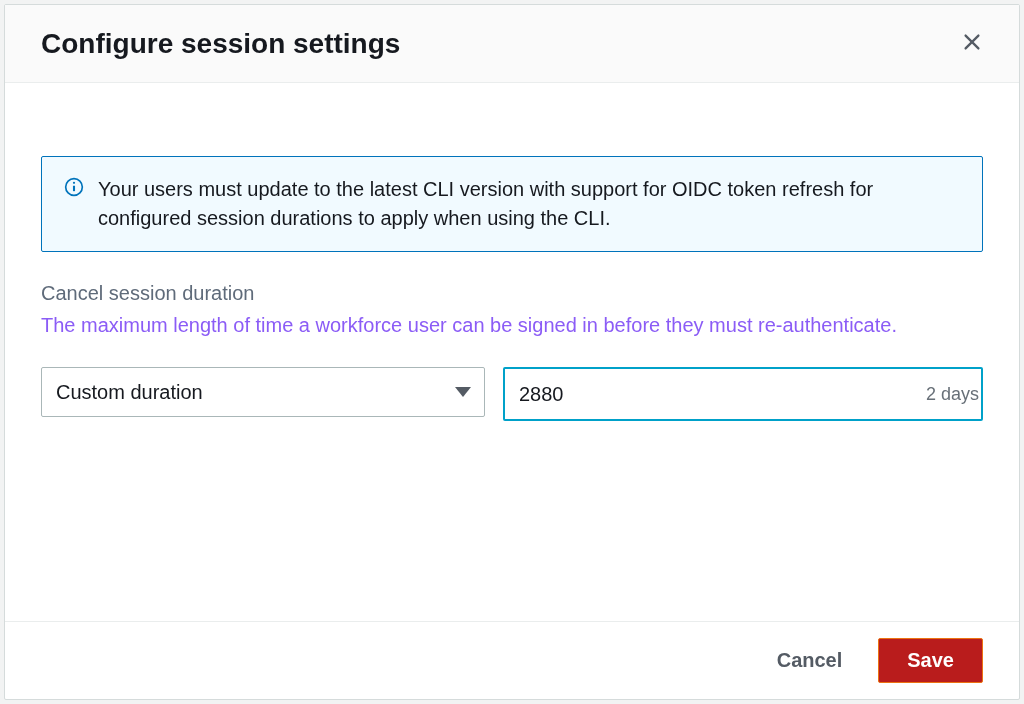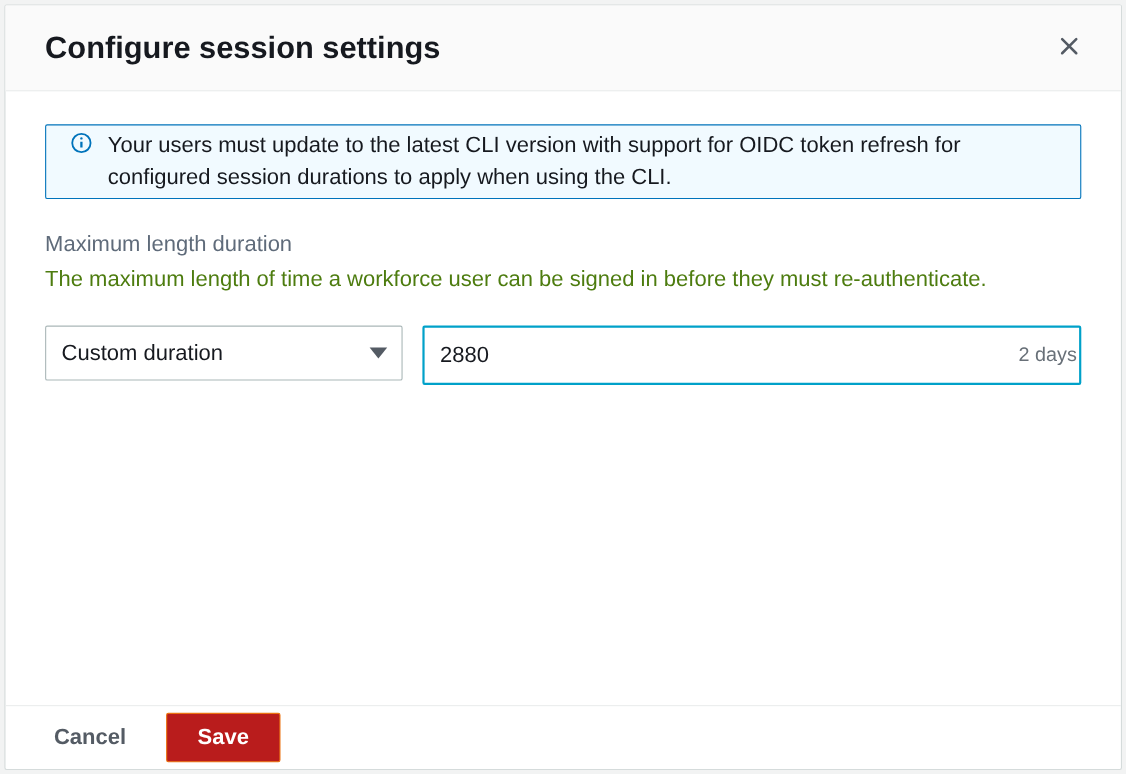--- a/index.html
+++ b/index.html
@@ -16,20 +16,21 @@
     }
     .modal {
       background: #ffffff;
       border: 1px solid #d5dbdb;
       border-radius: 2px;
       margin: 4px;
       width: 1016px;
       height: 696px;
       display: flex;
       flex-direction: column;
+      gap: 43px;
     }
     .modal-header {
       display: flex;
       align-items: center;
       justify-content: space-between;
       padding: 20px 30px 20px 36px;
       border-bottom: 1px solid #eaeded;
       background: #fafafa;
     }
     .modal-title {
@@ -49,21 +50,21 @@
       height: 22px;
     }
     .modal-body {
       padding: 30px 36px 20px 36px;
       flex: 1;
     }
     .info-banner {
       border: 1px solid #0073bb;
       background: #f1faff;
       border-radius: 2px;
-      padding: 4px 22px;
+      padding: 18px 22px;
       display: flex;
       align-items: flex-start;
       gap: 14px;
       margin-bottom: 30px;
     }
     .info-icon {
       flex-shrink: 0;
       color: #0073bb;
       margin-top: 2px;
     }
@@ -76,32 +77,32 @@
       line-height: 1.45;
       color: #16191f;
     }
     .field-label {
       font-size: 20px;
       color: #5f6b7a;
       margin-bottom: 6px;
     }
     .field-desc {
       font-size: 20px;
-      color: #4d7c0f;
+      color: #8b5cf6;
       line-height: 1.4;
       margin-bottom: 28px;
     }
     .input-row {
       display: flex;
       gap: 18px;
       align-items: flex-start;
     }
     .select-wrap {
       position: relative;
-      width: 325px;
+      width: 444px;
     }
     .select-box {
       width: 100%;
       height: 50px;
       border: 1px solid #aab7b8;
       border-radius: 2px;
       background: #ffffff;
       padding: 0 42px 0 14px;
       font-size: 20px;
       color: #16191f;
@@ -149,23 +150,23 @@
       pointer-events: none;
     }
     .help-text {
       font-size: 17px;
       color: #5f6b7a;
       line-height: 1.4;
       margin-top: 10px;
     }
     .modal-footer {
       border-top: 1px solid #eaeded;
-      padding: 6px 36px;
-      display: flex;
-      justify-content: flex-start;
+      padding: 16px 36px;
+      display: flex;
+      justify-content: flex-end;
       align-items: center;
       gap: 28px;
     }
     .btn-cancel {
       background: none;
       border: none;
       font-size: 20px;
       font-weight: 700;
       color: #545b64;
       cursor: pointer;
@@ -201,21 +202,21 @@
       <span class="info-icon">
         <svg viewBox="0 0 24 24" fill="none" stroke="currentColor" stroke-width="2">
           <circle cx="12" cy="12" r="10"></circle>
           <line x1="12" y1="10.5" x2="12" y2="17" stroke-width="2.5"></line>
           <circle cx="12" cy="7" r="1.3" fill="currentColor" stroke="none"></circle>
         </svg>
       </span>
       <div class="info-text">Your users must update to the latest CLI version with support for OIDC token refresh for configured session durations to apply when using the CLI.</div>
     </div>
 
-    <div class="field-label">Maximum length duration</div>
+    <div class="field-label">Cancel session duration</div>
     <div class="field-desc">The maximum length of time a workforce user can be signed in before they must re-authenticate.</div>
 
     <div class="input-row">
       <div class="select-wrap">
         <div class="select-box">
           <span>Custom duration</span>
         </div>
         <span class="caret"></span>
       </div>
 

